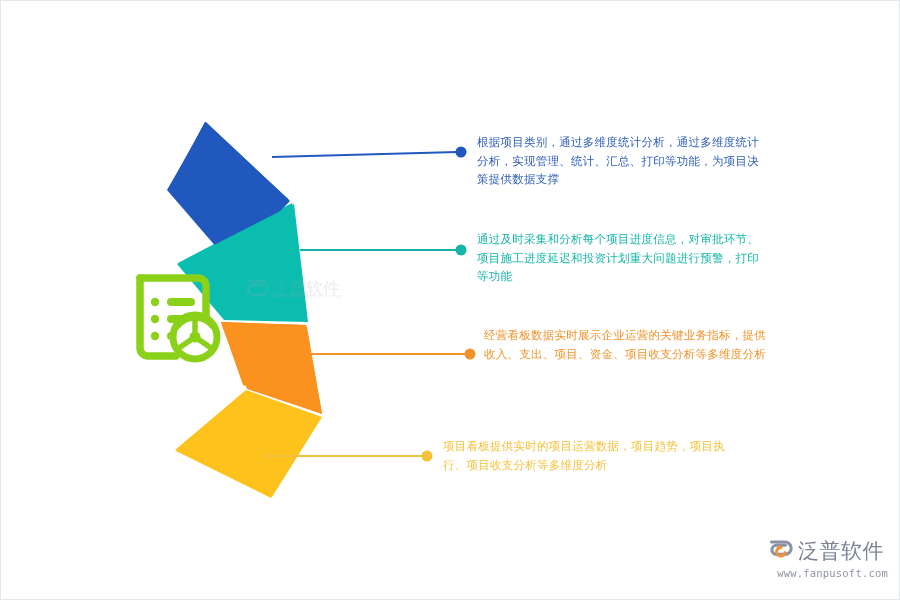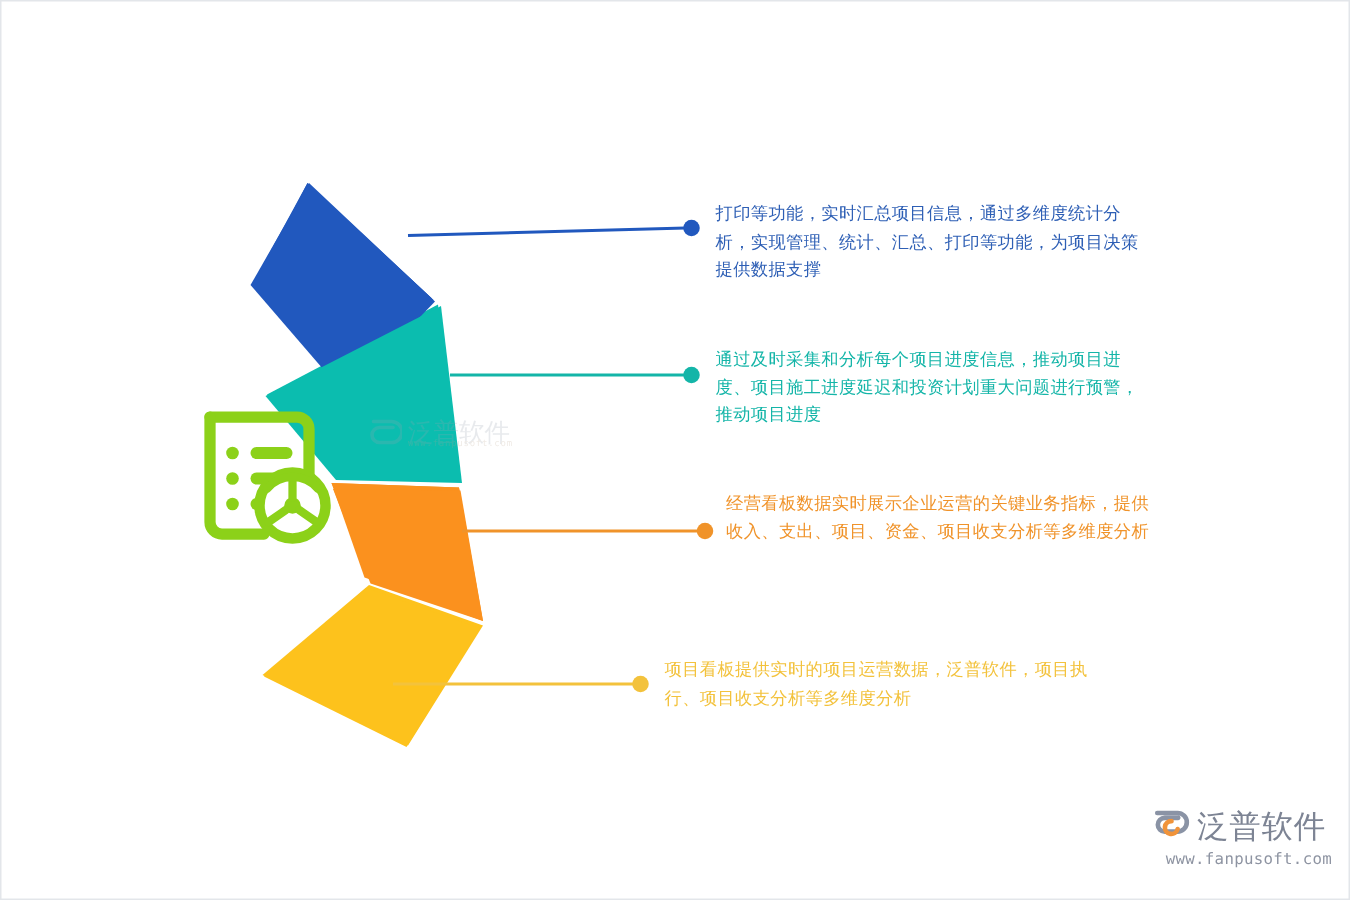--- a/index.html
+++ b/index.html
@@ -189,45 +189,45 @@
         <path d="M60 68 A22 22 0 0 1 94 68" fill="none" stroke="#8CD119" stroke-width="5.5" stroke-linecap="round"></path>
       </g>
     </svg>
   </div>
 
   <div class="row" id="row-1">
     <svg class="conn-svg" width="900" height="600" viewBox="0 0 900 600">
       <line x1="272" y1="157" x2="457" y2="152" stroke="#2158BE" stroke-width="2"></line>
       <circle cx="461" cy="152" r="5.5" fill="#2158BE"></circle>
     </svg>
-    <div class="desc blue" id="desc-1">打印等功能，实时汇总项目信息，通过多维度统计分析，实现管理、统计、汇总、打印等功能，为项目决策提供数据支撑</div>
+    <div class="desc blue" id="desc-1">根据项目类别，通过多维度统计分析，通过多维度统计分析，实现管理、统计、汇总、打印等功能，为项目决策提供数据支撑</div>
   </div>
 
   <div class="row" id="row-2">
     <svg class="conn-svg" width="900" height="600" viewBox="0 0 900 600">
       <line x1="300" y1="250" x2="457" y2="250" stroke="#14B5A8" stroke-width="2"></line>
       <circle cx="461" cy="250" r="5.5" fill="#14B5A8"></circle>
     </svg>
-    <div class="desc teal" id="desc-2">通过及时采集和分析每个项目进度信息，推动项目进度、项目施工进度延迟和投资计划重大问题进行预警，推动项目进度</div>
+    <div class="desc teal" id="desc-2">通过及时采集和分析每个项目进度信息，对审批环节、项目施工进度延迟和投资计划重大问题进行预警，打印等功能</div>
   </div>
 
   <div class="row" id="row-3">
     <svg class="conn-svg" width="900" height="600" viewBox="0 0 900 600">
       <line x1="308" y1="354" x2="466" y2="354" stroke="#F0932A" stroke-width="2"></line>
       <circle cx="470" cy="354" r="5.5" fill="#F0932A"></circle>
     </svg>
     <div class="desc orange" id="desc-3">经营看板数据实时展示企业运营的关键业务指标，提供收入、支出、项目、资金、项目收支分析等多维度分析</div>
   </div>
 
   <div class="row" id="row-4">
     <svg class="conn-svg" width="900" height="600" viewBox="0 0 900 600">
       <line x1="262" y1="456" x2="422" y2="456" stroke="#F3C23C" stroke-width="2"></line>
       <circle cx="427" cy="456" r="5.5" fill="#F3C23C"></circle>
     </svg>
-    <div class="desc yellow" id="desc-4">项目看板提供实时的项目运营数据，泛普软件，项目执行、项目收支分析等多维度分析</div>
+    <div class="desc yellow" id="desc-4">项目看板提供实时的项目运营数据，项目趋势，项目执行、项目收支分析等多维度分析</div>
   </div>
 
   <div class="watermark">
     <svg width="22" height="22" viewBox="0 0 22 22">
       <path d="M3 4 h12 a5 5 0 0 1 0 14 h-8 a5 5 0 0 1 0 -10 h9" fill="none" stroke="#9aa3b0" stroke-width="2.4" stroke-linecap="round"></path>
     </svg>
     <span class="wm-text">泛普软件</span>
     <span class="wm-sub">www.fanpusoft.com</span>
   </div>
 

